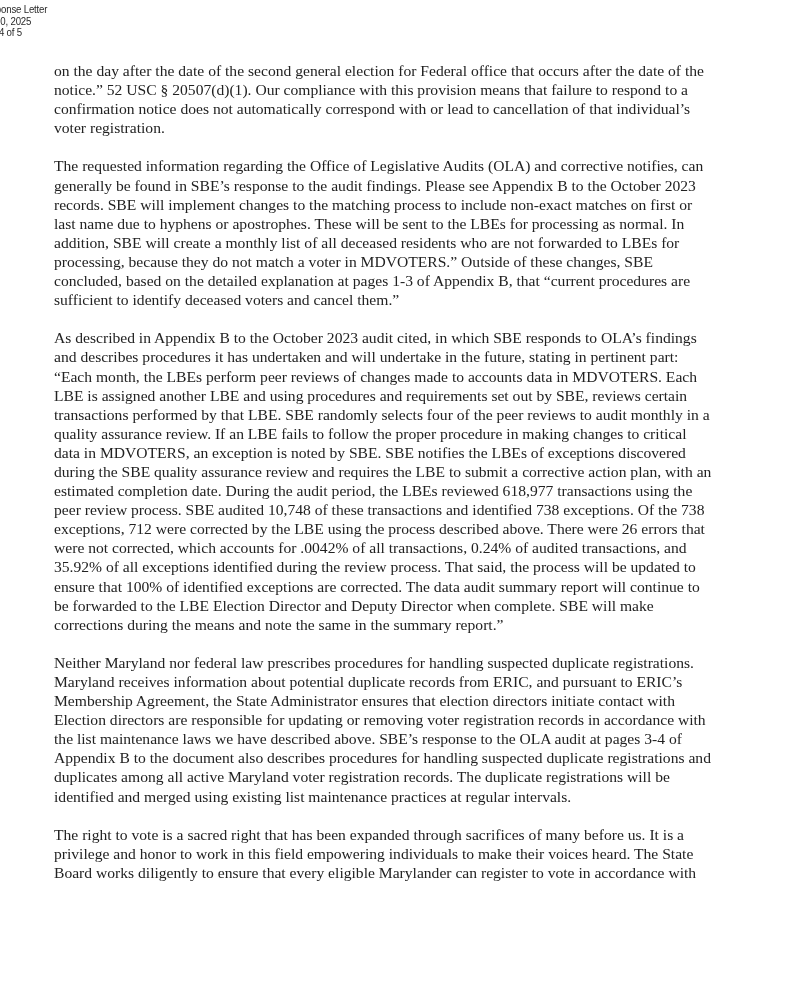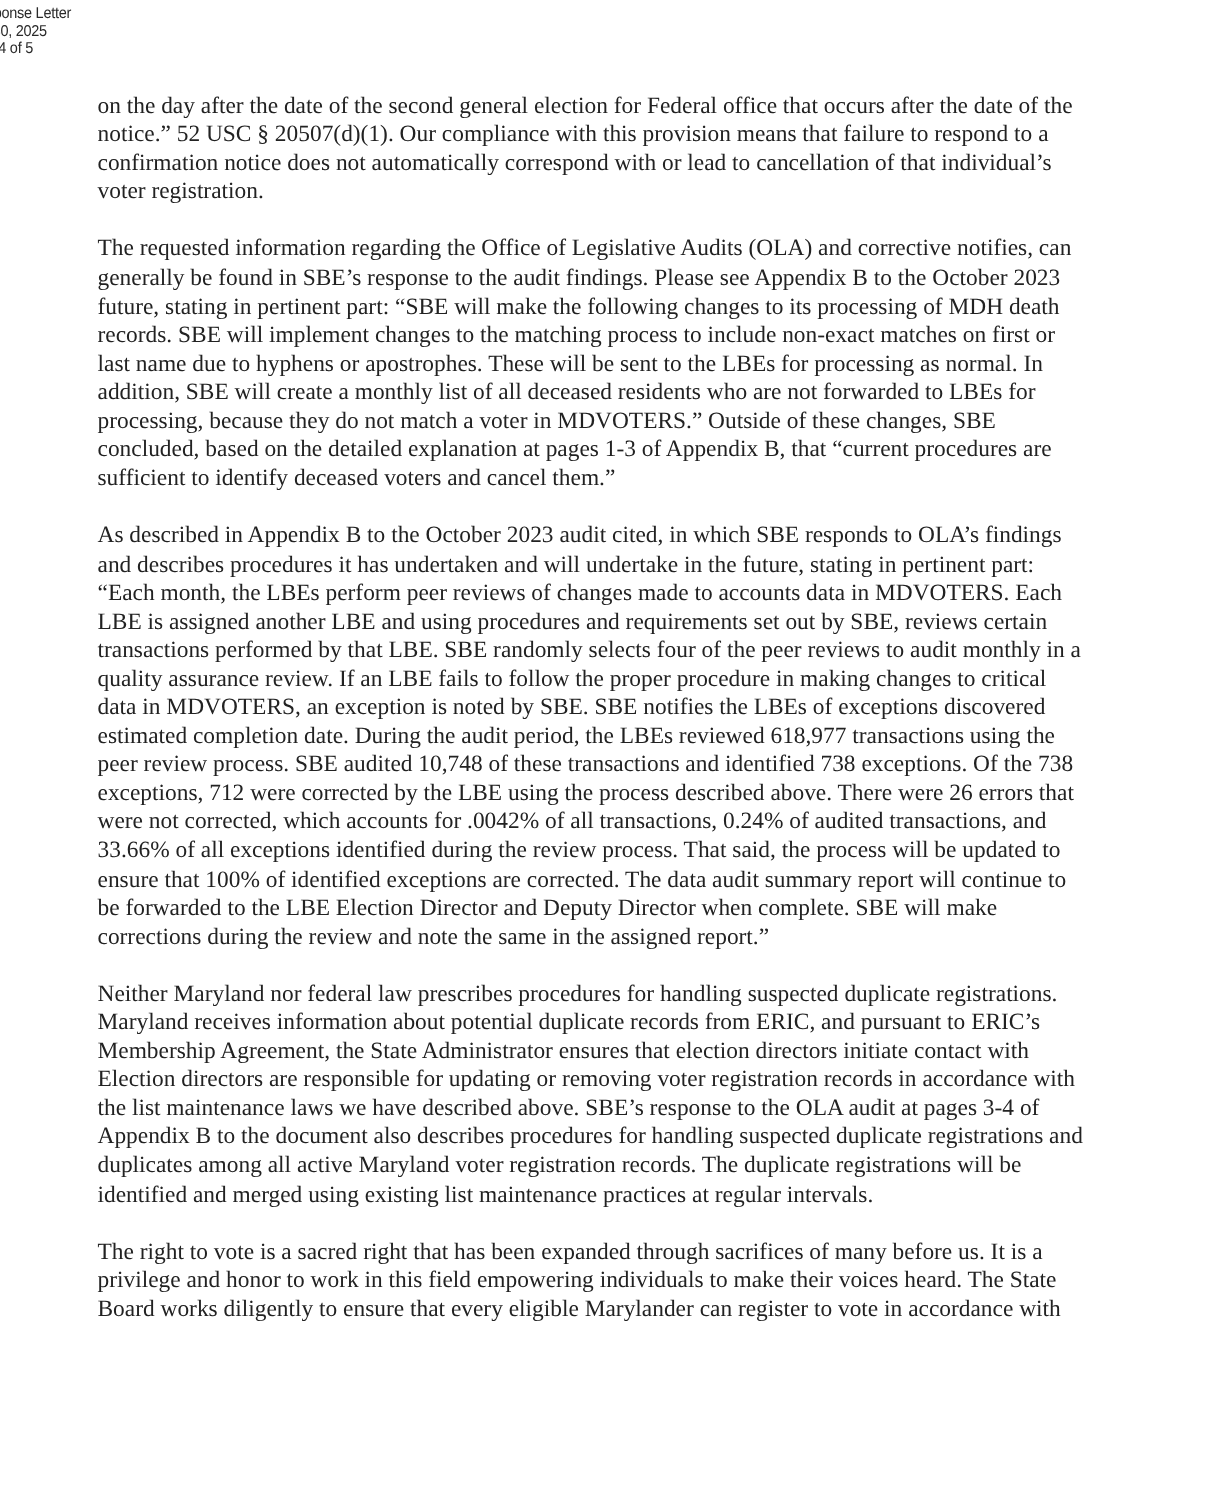--- a/index.html
+++ b/index.html
@@ -27,21 +27,21 @@
       font-size: 10.5px;
       line-height: 11.5px;
       color: #2a2a2a;
       letter-spacing: -0.2px;
       transform: scaleX(0.92);
       transform-origin: left top;
     }
     .header div { white-space: nowrap; }
     .body-text {
       position: absolute;
-      left: 65px;
+      left: 54px;
       top: 61px;
       width: 700px;
       font-family: "Liberation Serif", serif;
       font-size: 15.6px;
       line-height: 19.1px;
       color: #222222;
     }
     .para {
       margin: 0 0 19.1px 0;
     }
@@ -66,45 +66,45 @@
     <p class="para">
       <span class="line">on the day after the date of the second general election for Federal office that occurs after the date of the</span>
       <span class="line">notice.” 52 USC § 20507(d)(1). Our compliance with this provision means that failure to respond to a</span>
       <span class="line">confirmation notice does not automatically correspond with or lead to cancellation of that individual’s</span>
       <span class="line">voter registration.</span>
     </p>
 
     <p class="para">
       <span class="line">The requested information regarding the Office of Legislative Audits (OLA) and corrective notifies, can</span>
       <span class="line">generally be found in SBE’s response to the audit findings.  Please see Appendix B to the October 2023</span>
-      <span class="line">future, stating in pertinent part: “SBE will make the following changes to its processing of MDH death</span>
       <span class="line">records. SBE will implement changes to the matching process to include non-exact matches on first or</span>
       <span class="line">last name due to hyphens or apostrophes. These will be sent to the LBEs for processing as normal. In</span>
       <span class="line">addition, SBE will create a monthly list of all deceased residents who are not forwarded to LBEs for</span>
       <span class="line">processing, because they do not match a voter in MDVOTERS.” Outside of these changes, SBE</span>
       <span class="line">concluded, based on the detailed explanation at pages 1-3 of Appendix B, that “current procedures are</span>
       <span class="line">sufficient to identify deceased voters and cancel them.”</span>
     </p>
 
     <p class="para">
       <span class="line">As described in Appendix B to the October 2023 audit cited, in which SBE responds to OLA’s findings</span>
       <span class="line">and describes procedures it has undertaken and will undertake in the future, stating in pertinent part:</span>
       <span class="line">“Each month, the LBEs perform peer reviews of changes made to accounts data in MDVOTERS. Each</span>
       <span class="line">LBE is assigned another LBE and using procedures and requirements set out by SBE, reviews certain</span>
       <span class="line">transactions performed by that LBE. SBE randomly selects four of the peer reviews to audit monthly in a</span>
       <span class="line">quality assurance review. If an LBE fails to follow the proper procedure in making changes to critical</span>
       <span class="line">data in MDVOTERS, an exception is noted by SBE. SBE notifies the LBEs of exceptions discovered</span>
+      <span class="line">during the SBE quality assurance review and requires the LBE to submit a corrective action plan, with an</span>
       <span class="line">estimated completion date. During the audit period, the LBEs reviewed 618,977 transactions using the</span>
       <span class="line">peer review process. SBE audited 10,748 of these transactions and identified 738 exceptions. Of the 738</span>
       <span class="line">exceptions, 712 were corrected by the LBE using the process described above. There were 26 errors that</span>
       <span class="line">were not corrected, which accounts for .0042% of all transactions, 0.24% of audited transactions, and</span>
-      <span class="line">33.66% of all exceptions identified during the review process. That said, the process will be updated to</span>
+      <span class="line">35.92% of all exceptions identified during the review process. That said, the process will be updated to</span>
       <span class="line">ensure that 100% of identified exceptions are corrected. The data audit summary report will continue to</span>
       <span class="line">be forwarded to the LBE Election Director and Deputy Director when complete. SBE will make</span>
-      <span class="line">corrections during the review and note the same in the assigned report.”</span>
+      <span class="line">corrections during the means and note the same in the summary report.”</span>
     </p>
 
     <p class="para">
       <span class="line">Neither Maryland nor federal law prescribes procedures for handling suspected duplicate registrations.</span>
       <span class="line">Maryland receives information about potential duplicate records from ERIC, and pursuant to ERIC’s</span>
       <span class="line">Membership Agreement, the State Administrator ensures that election directors initiate contact with</span>
       <span class="line">Election directors are responsible for updating or removing voter registration records in accordance with</span>
       <span class="line">the list maintenance laws we have described above. SBE’s response to the OLA audit at pages 3-4 of</span>
       <span class="line">Appendix B to the document also describes procedures for handling suspected duplicate registrations and</span>
       <span class="line">duplicates among all active Maryland voter registration records. The duplicate registrations will be</span>

